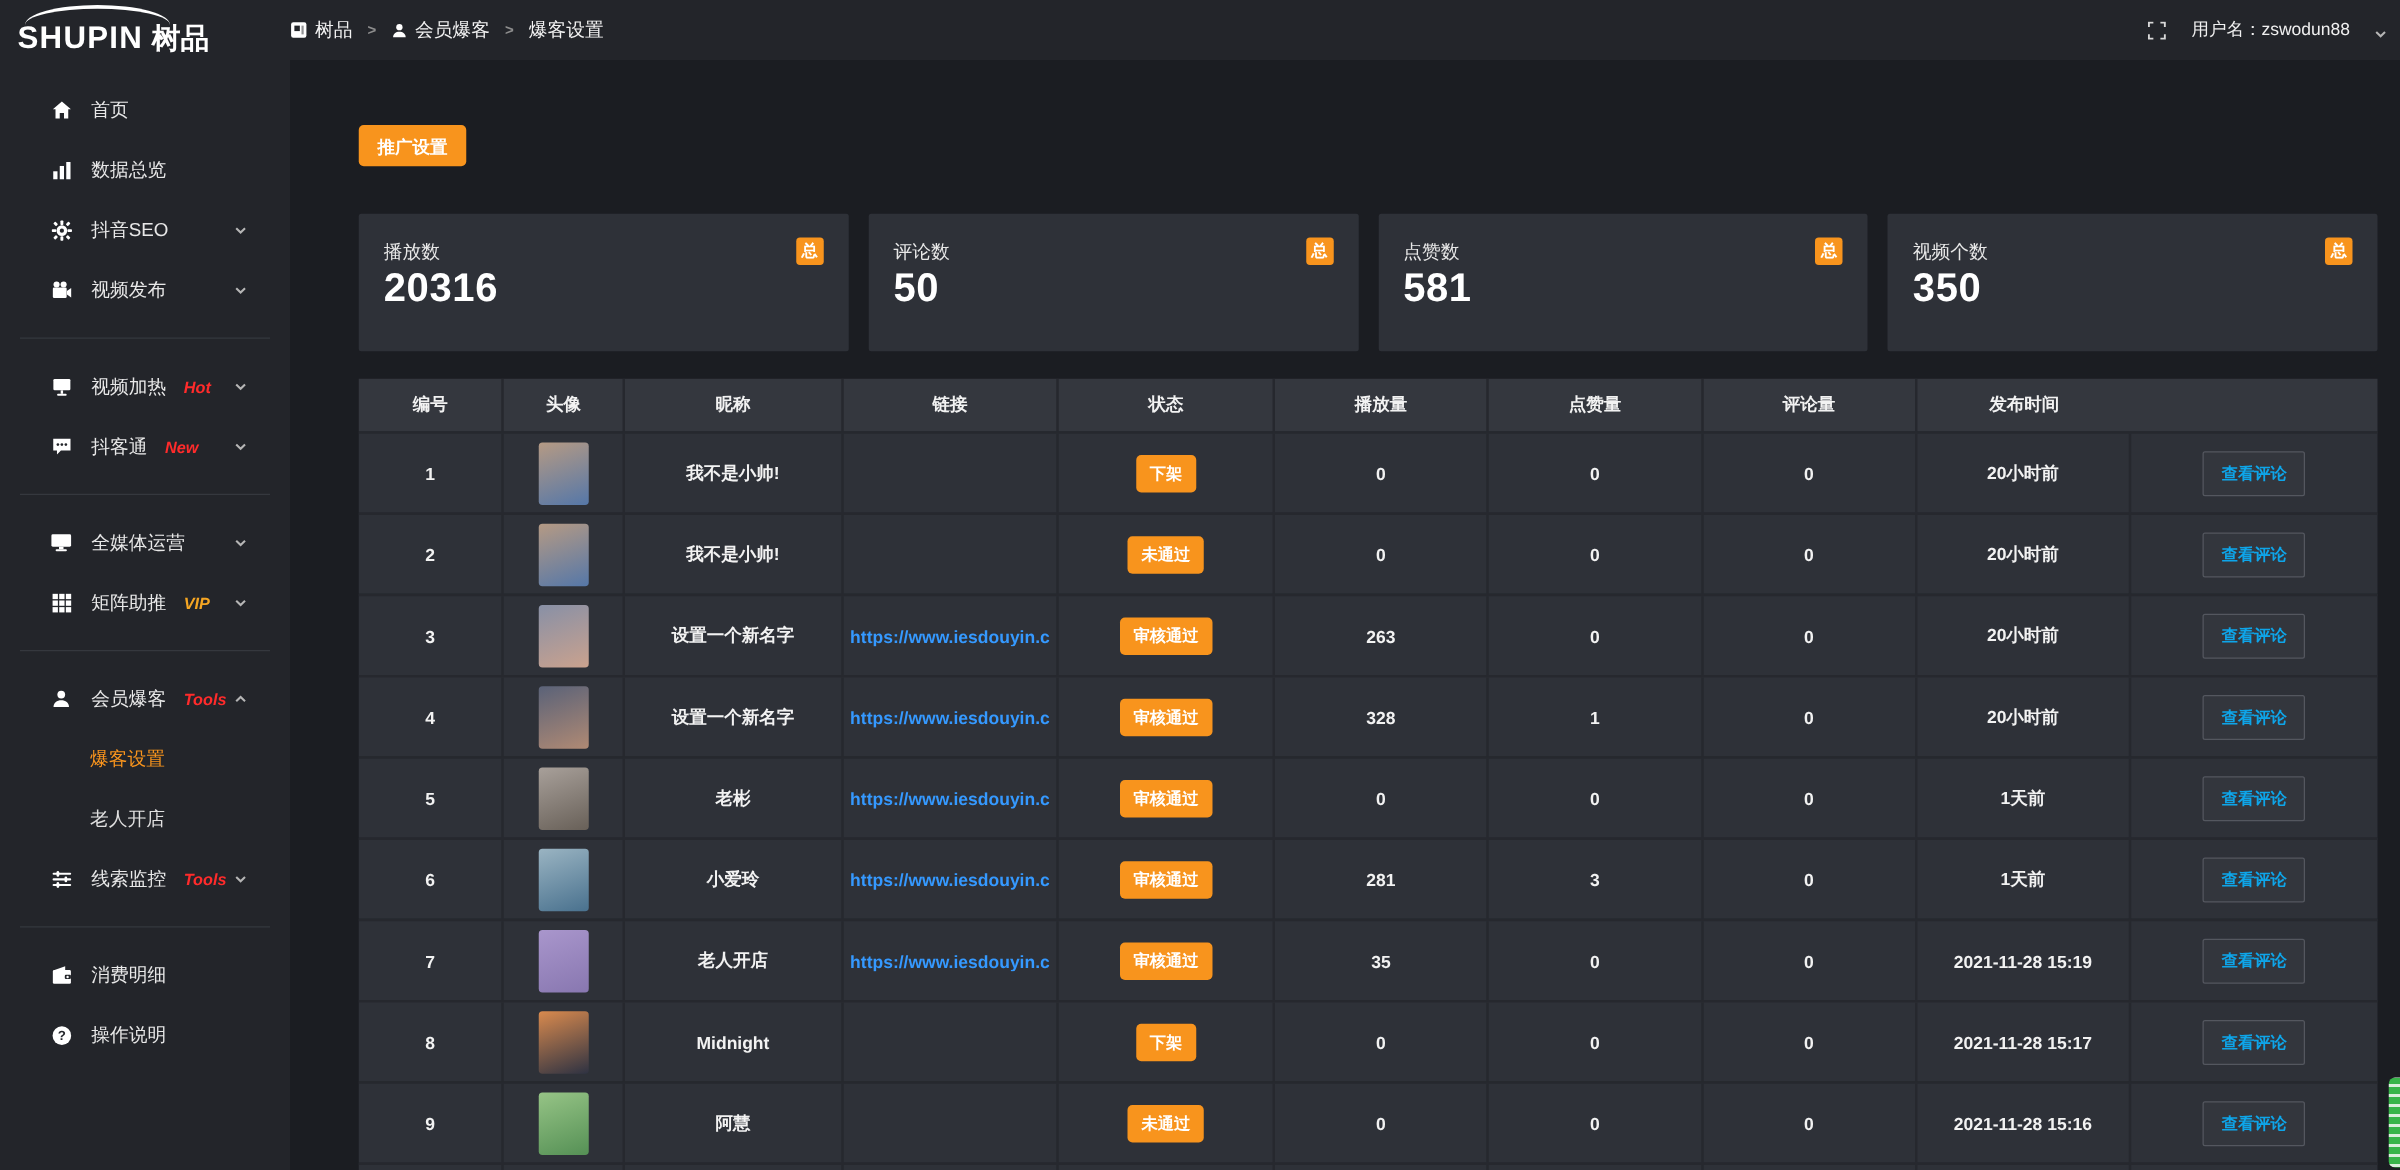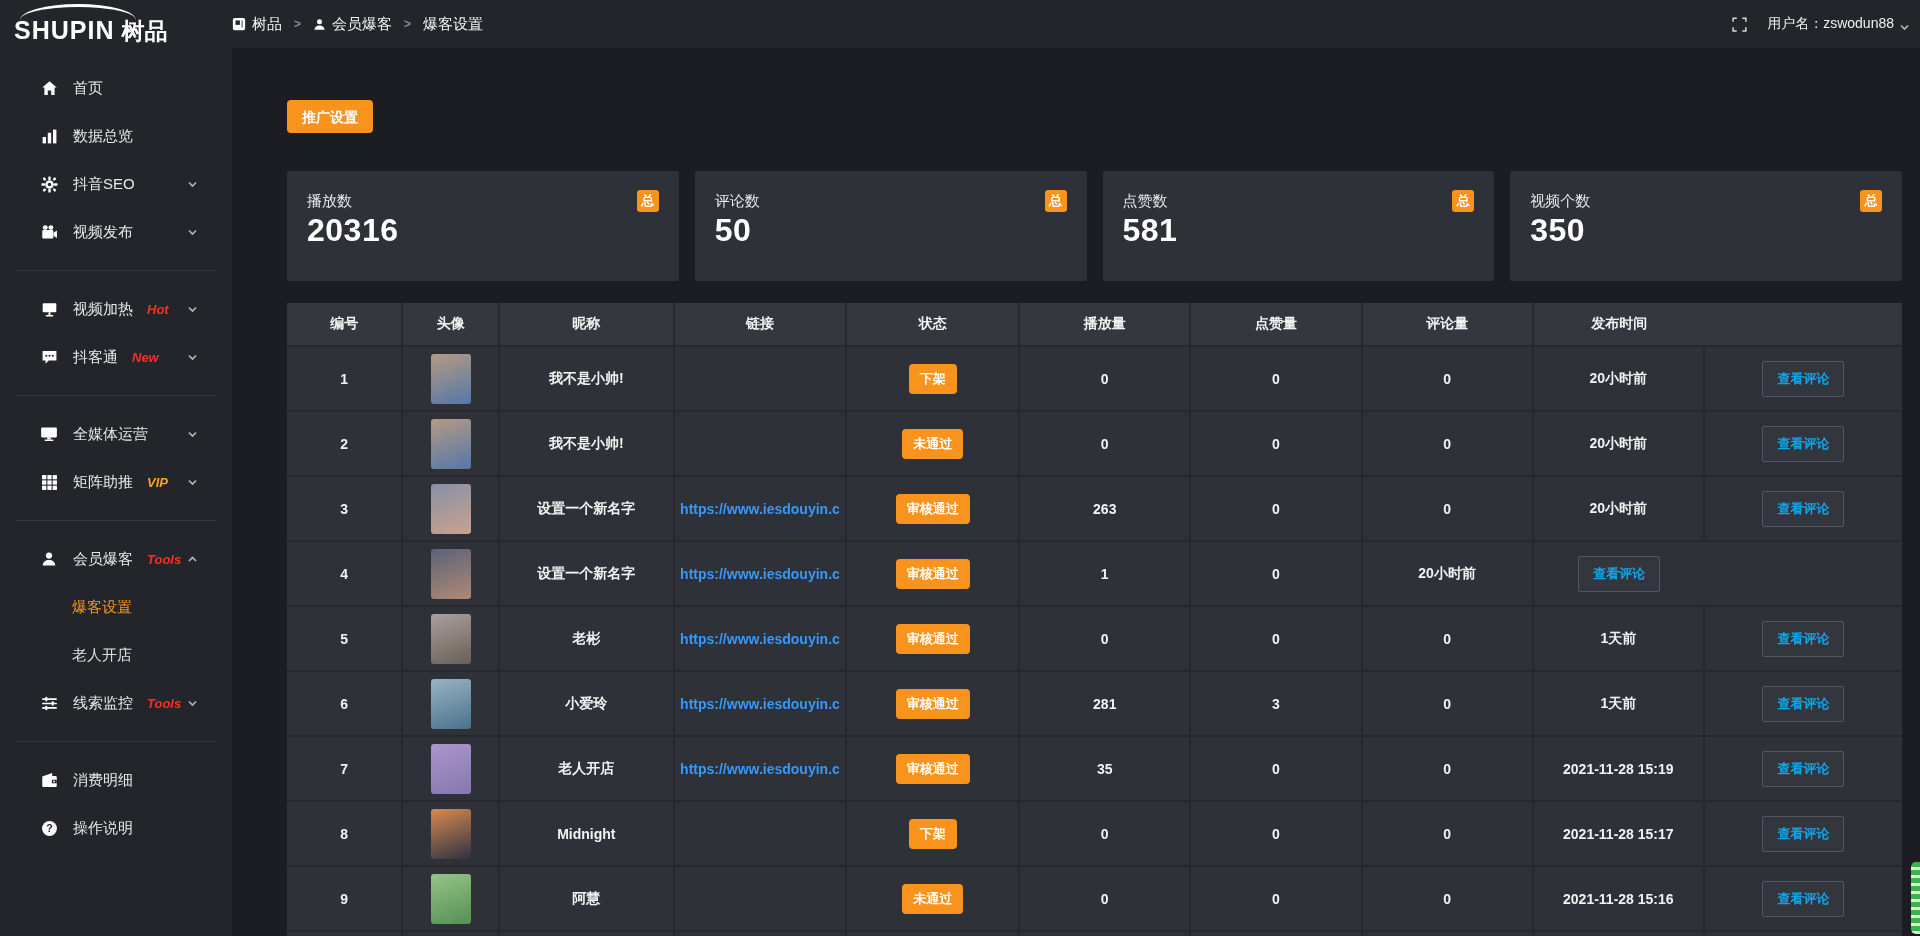--- a/index.html
+++ b/index.html
@@ -20,21 +20,21 @@
   
   .topbar{height:48px;background:var(--topbar-bg);display:flex;align-items:center}
   .logo{width:232px;flex:none;display:flex;align-items:baseline;padding-left:14px;position:relative;height:48px}
   .logo-arc{position:absolute;top:4px;left:20px;width:116px;height:16px;border-top:3px solid #fff;border-radius:58px 58px 0 0/16px 16px 0 0}
   .logo-en{font-size:25px;font-weight:bold;letter-spacing:1px;color:#fff;margin-top:12px;line-height:36px}
   .logo-cn{font-size:23px;font-weight:bold;color:#fff;margin-left:7px;line-height:36px}
   .crumbs{display:flex;align-items:center;gap:12px;font-size:15px}
   .crumb{display:flex;align-items:center;gap:6px;color:#f2f2f2}
   .crumb-sep{color:#8d8d8d;font-size:12px;font-weight:bold}
   .top-right{margin-left:auto;display:flex;align-items:center;gap:20px;padding-right:10px;font-size:14px;color:#f0f0f0}
-  .user-chip{display:flex;align-items:flex-end;gap:5px}
+  .user-chip{display:flex;align-items:flex-end;gap:19px}
 
   
   .sidebar{position:absolute;top:48px;left:0;width:232px;height:888px;background:var(--topbar-bg);padding-top:16px;overflow:hidden}
   .sb-item{height:48px;display:flex;align-items:center;padding:0 16px 0 40px;cursor:pointer}
   .sb-item .icn{width:18px;display:inline-flex;justify-content:center;margin-right:15px;flex:none}
   .sb-label{font-size:15px;color:#e8e8e8}
   .sb-tag{font-size:13px;font-style:italic;font-weight:bold;margin-left:14px}
   .sb-chev{margin-left:auto}
   .sb-divider{height:1px;background:#35383e;margin:14px 16px}
   .sb-sub{height:48px;display:flex;align-items:center;padding-left:72px;font-size:15px;color:#e0e0e0;cursor:pointer}
@@ -437,20 +437,21 @@
             <div class="td">
               <div class="avatar" style="background: linear-gradient(160deg, rgb(90, 98, 120), rgb(176, 138, 116));"></div>
             </div>
             <div class="td">设置一个新名字</div>
             <div class="td">
               <a class="link">https://www.iesdouyin.c</a>
             </div>
             <div class="td">
               <span class="badge">审核通过</span>
             </div>
+            <div class="td">328</div>
             <div class="td">1</div>
             <div class="td">0</div>
             <div class="td">20小时前</div>
             <div class="td">
               <button class="action-btn">查看评论</button>
             </div>
           </div>
           <div class="tr">
             <div class="td">5</div>
             <div class="td">

